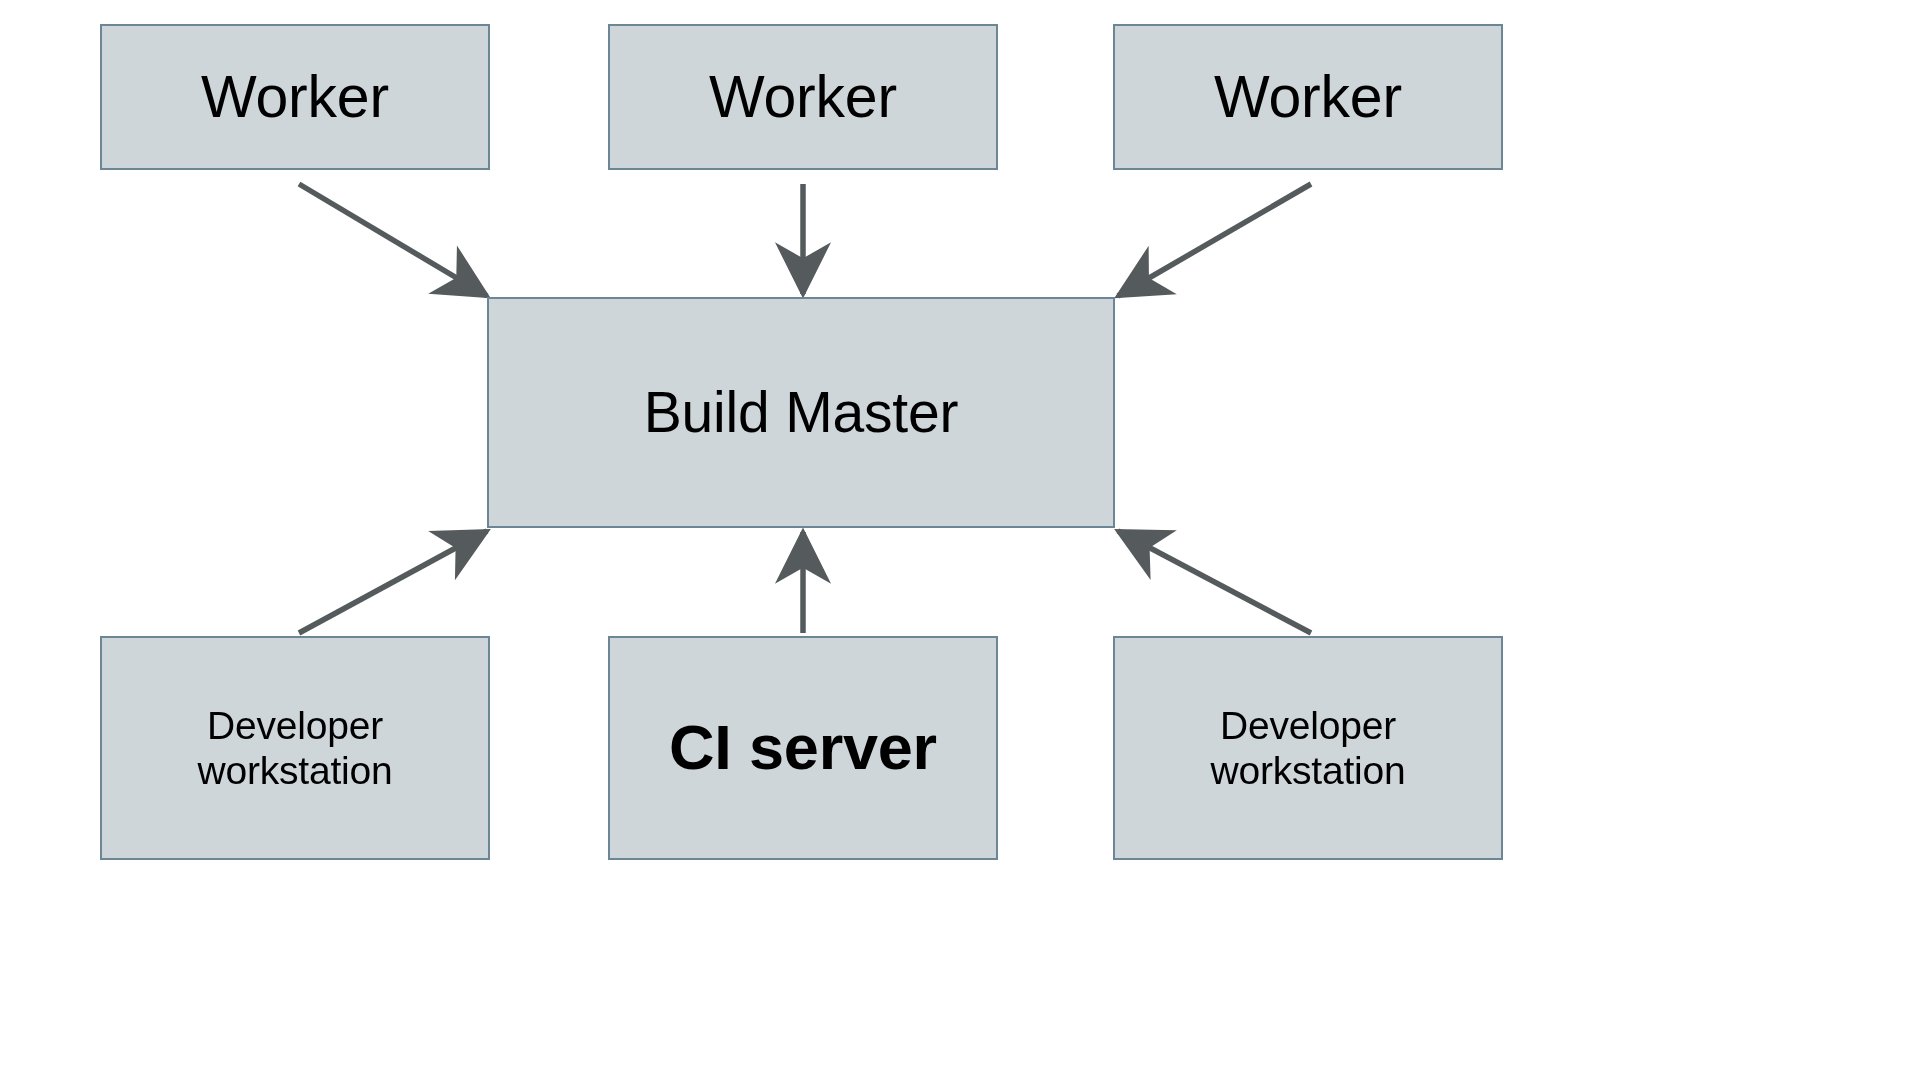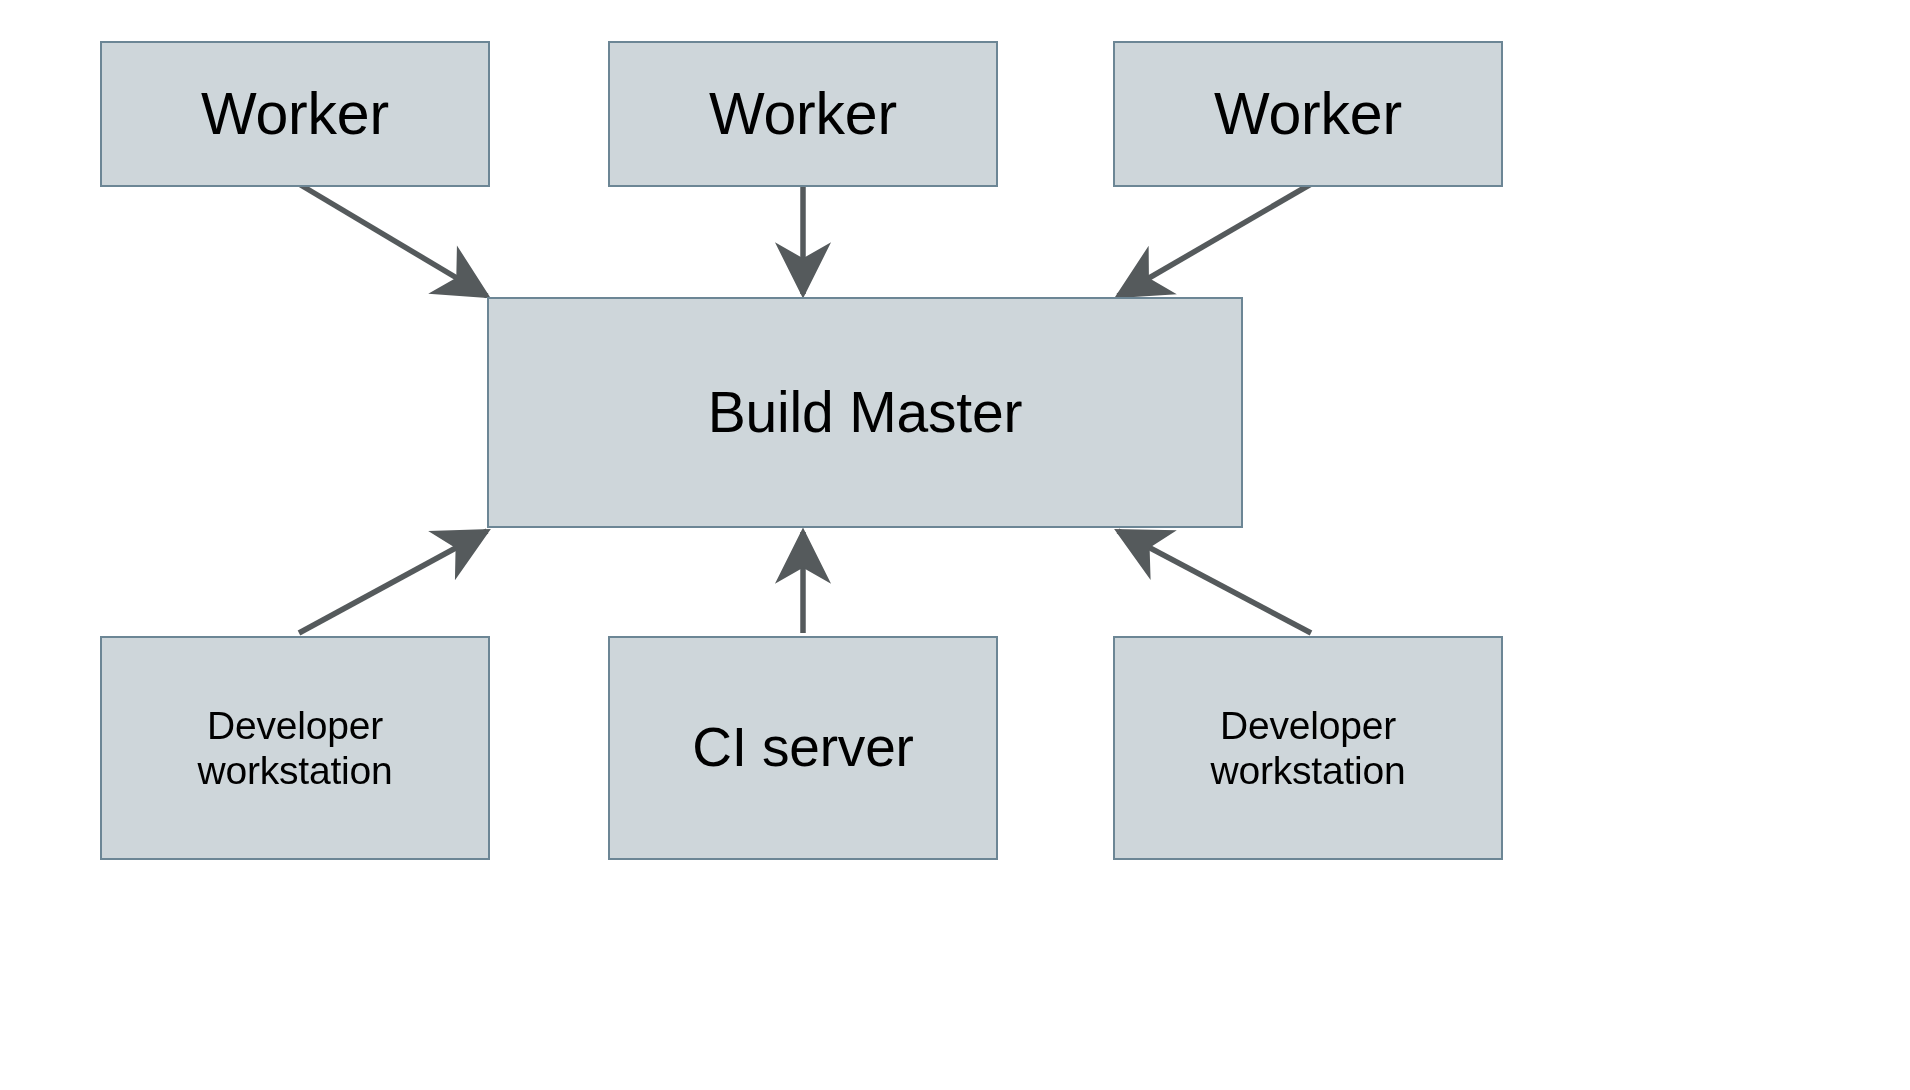--- a/index.html
+++ b/index.html
@@ -40,42 +40,42 @@
   }
   .node-label {
     color: #000000;
     font-family: "Liberation Sans", sans-serif;
     font-weight: 400;
     line-height: 1.16;
     white-space: pre-line;
     letter-spacing: -0.2px;
   }
   
-  .node-worker { width: 390px; height: 146px; top: 41px; }
+  .node-worker { width: 390px; height: 146px; top: 24px; }
   .node-worker .node-label { font-size: 59px; }
   #node-worker-1 { left: 100px; }
   #node-worker-2 { left: 608px; }
   #node-worker-3 { left: 1113px; }
 
   
   #node-build-master {
     left: 487px;
     top: 297px;
-    width: 756px;
+    width: 628px;
     height: 231px;
   }
   #node-build-master .node-label { font-size: 57px; }
 
   
   .node-bottom { width: 390px; height: 224px; top: 636px; }
   #node-dev-ws-1 { left: 100px; }
   #node-ci-server { left: 608px; }
   #node-dev-ws-2 { left: 1113px; }
   .node-bottom .node-label { font-size: 39px; }
-  #node-ci-server .node-label { font-size: 55px; }
+  #node-ci-server .node-label { font-size: 63px; font-weight: bold; }
 </style>
 </head>
 <body>
 
 <div id="diagram-root">
 
   <svg class="edge-layer" viewBox="0 0 1910 1090" width="1910" height="1090" xmlns="http://www.w3.org/2000/svg">
     <defs>
 
       <marker id="arrow-barbed" markerWidth="11" markerHeight="11" refX="9.6" refY="5.5" orient="auto" markerUnits="strokeWidth">

